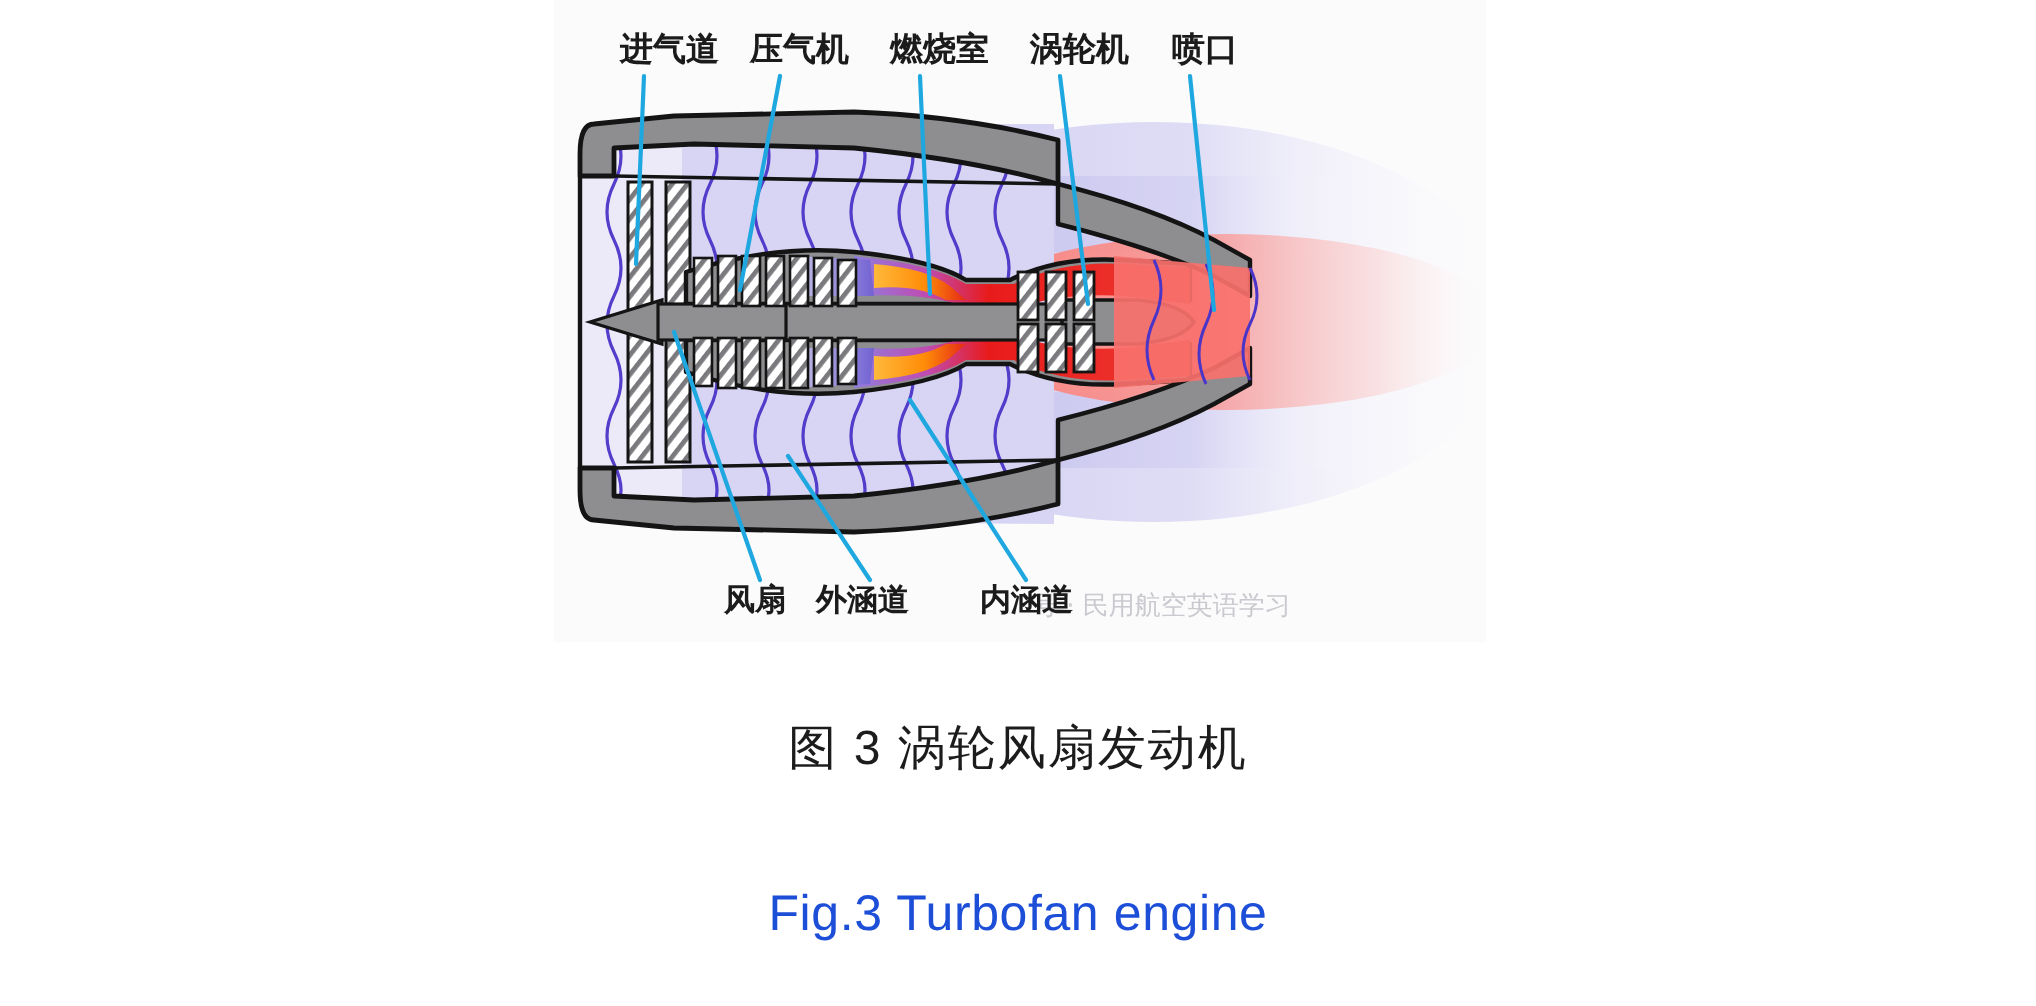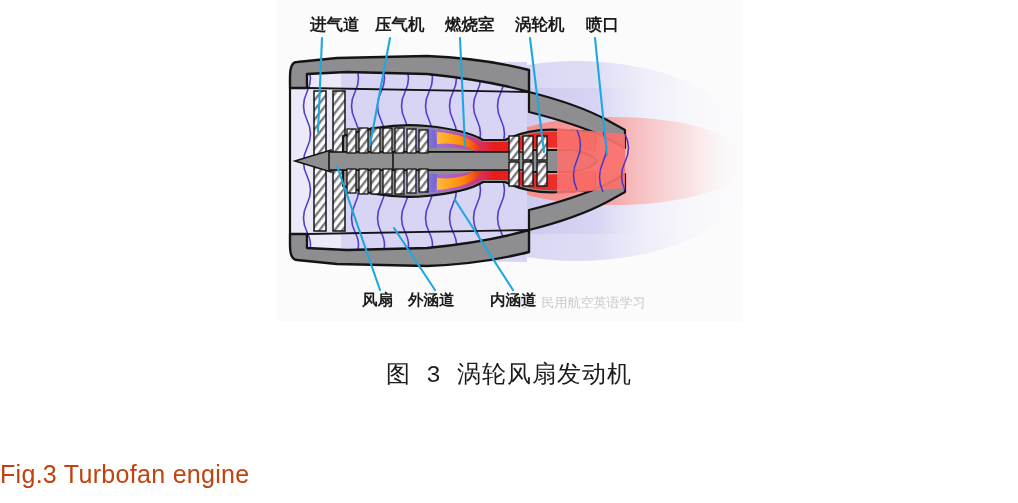--- a/index.html
+++ b/index.html
@@ -30,34 +30,33 @@
     font-size:13px;
     fill:#c9c9cf;
     font-weight:400;
   }
   .leader{stroke:#1fa8e0;stroke-width:2.1;fill:none;stroke-linecap:round;}
 
   #caption-cn{
     position:absolute;
     left:0; top:358px; width:1018px;
     text-align:center;
-    font-family:Liberation Mono, monospace;
+    font-family:Liberation Sans, sans-serif;
     font-size:24px;
     color:#1c1c1c;
     letter-spacing:1px;
   }
   #caption-en{
     position:absolute;
     left:0; top:443px; width:1018px;
-    text-align:left;
+    text-align:center;
     font-family:"Liberation Sans","DejaVu Sans",sans-serif;
     font-size:25px;
-    color:#c2410c;
+    color:#1d4ed8;
     letter-spacing:.3px;
-    margin-top:17px;
   }
 </style>
 </head>
 <body>
 
 <div id="figure-panel">
   <svg id="engine-svg" viewBox="0 0 466 321" xmlns="http://www.w3.org/2000/svg">
     <defs>
 
       <pattern id="bladeHatch" width="6" height="6" patternUnits="userSpaceOnUse" patternTransform="rotate(38)">

